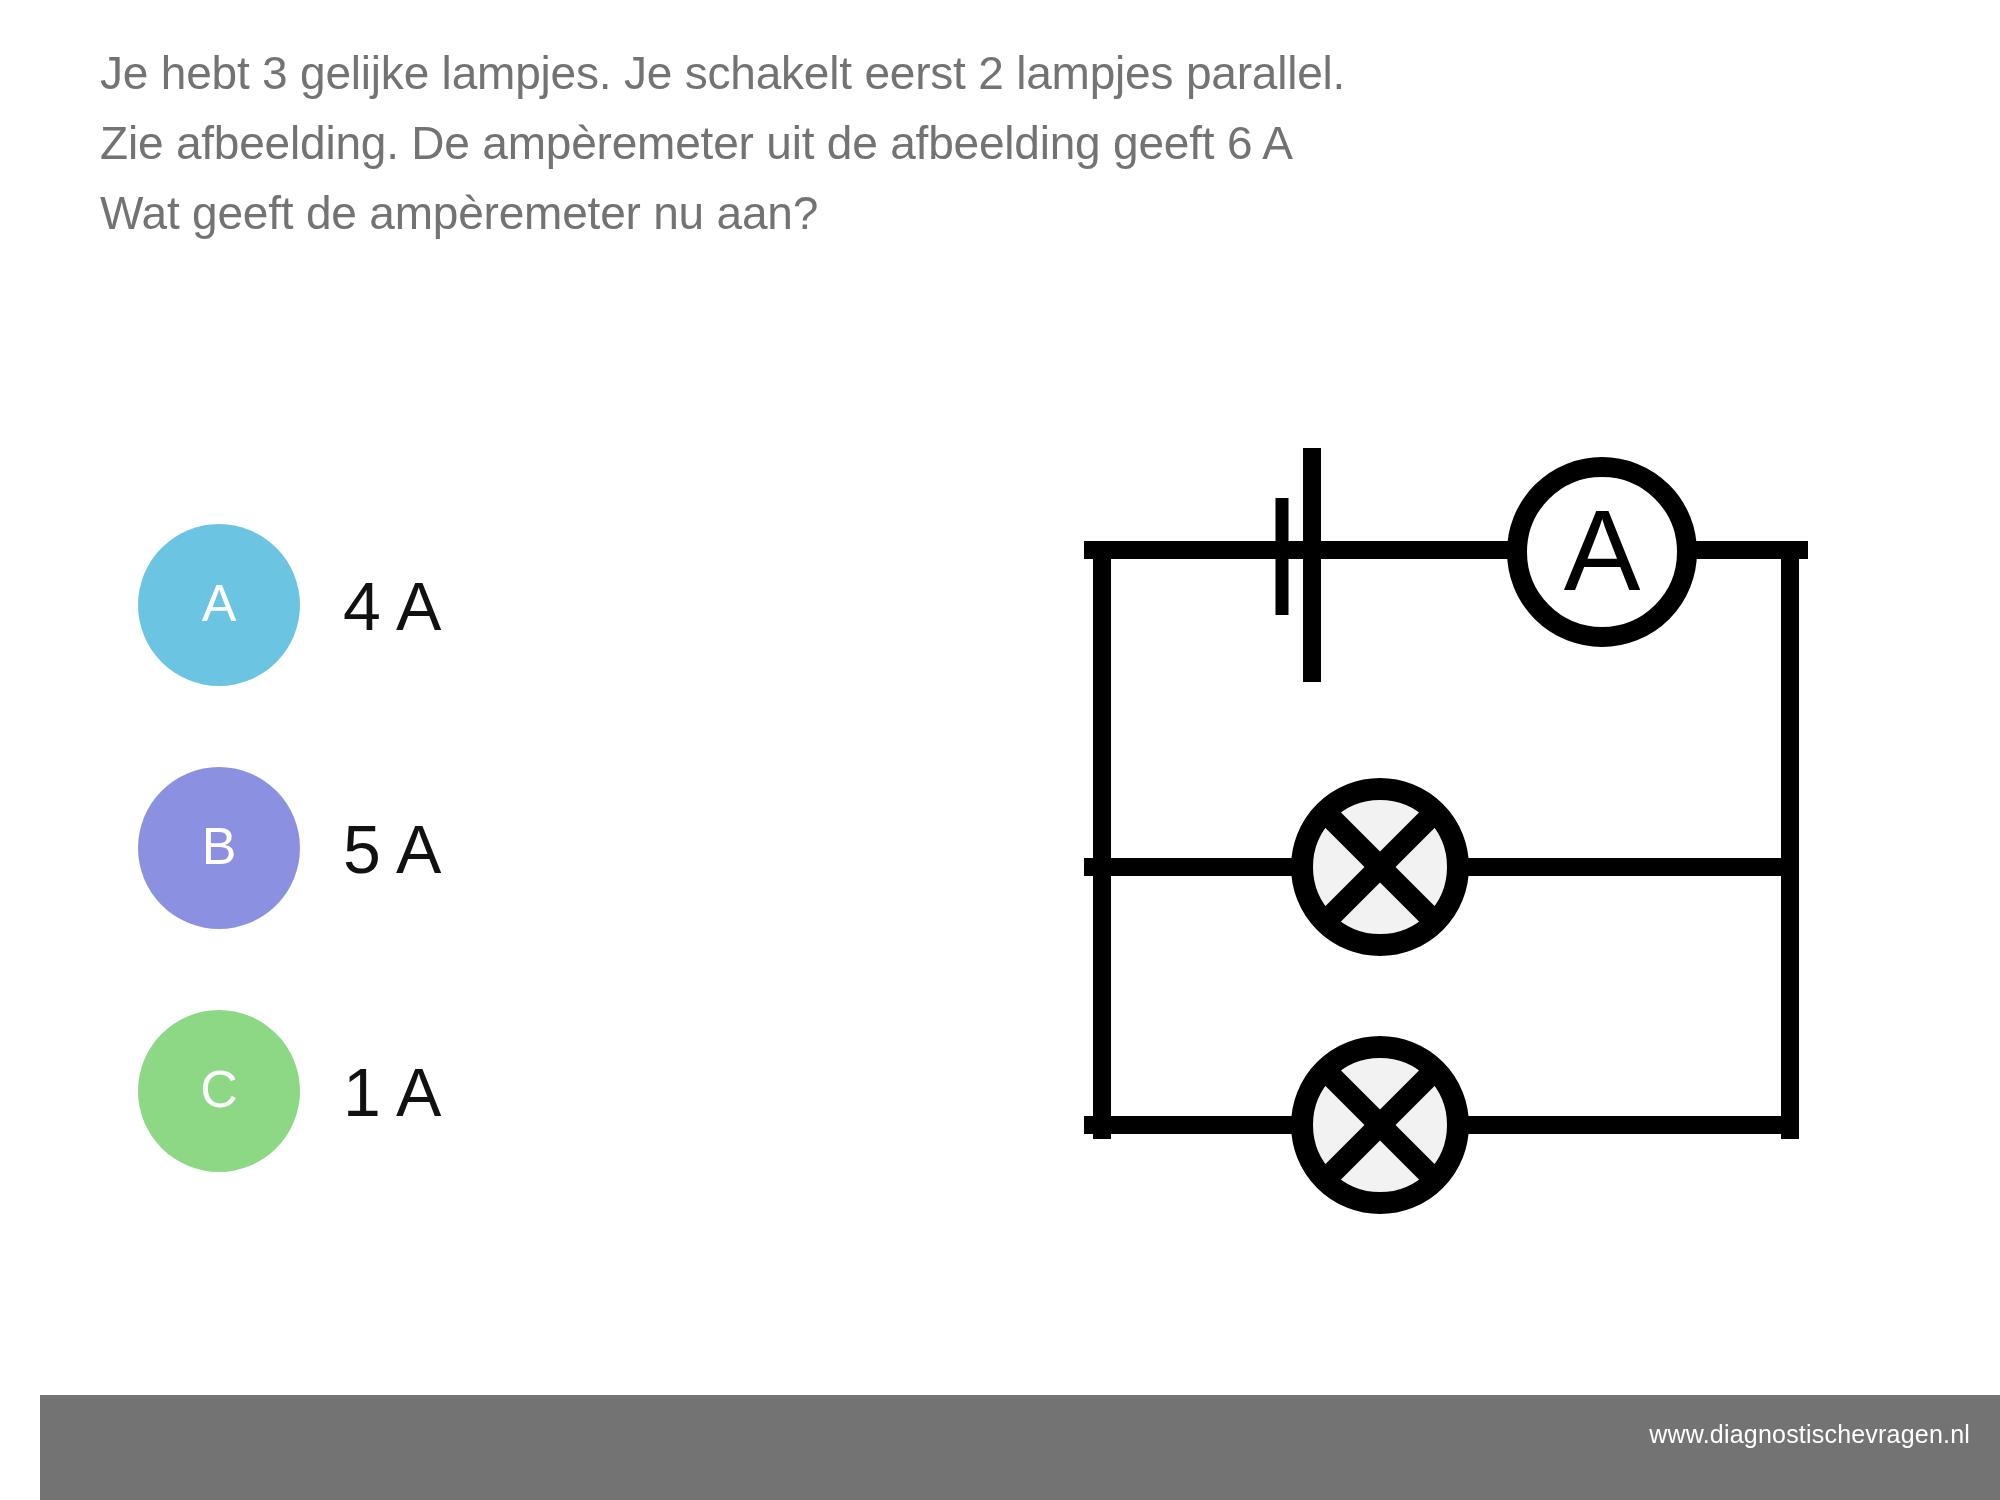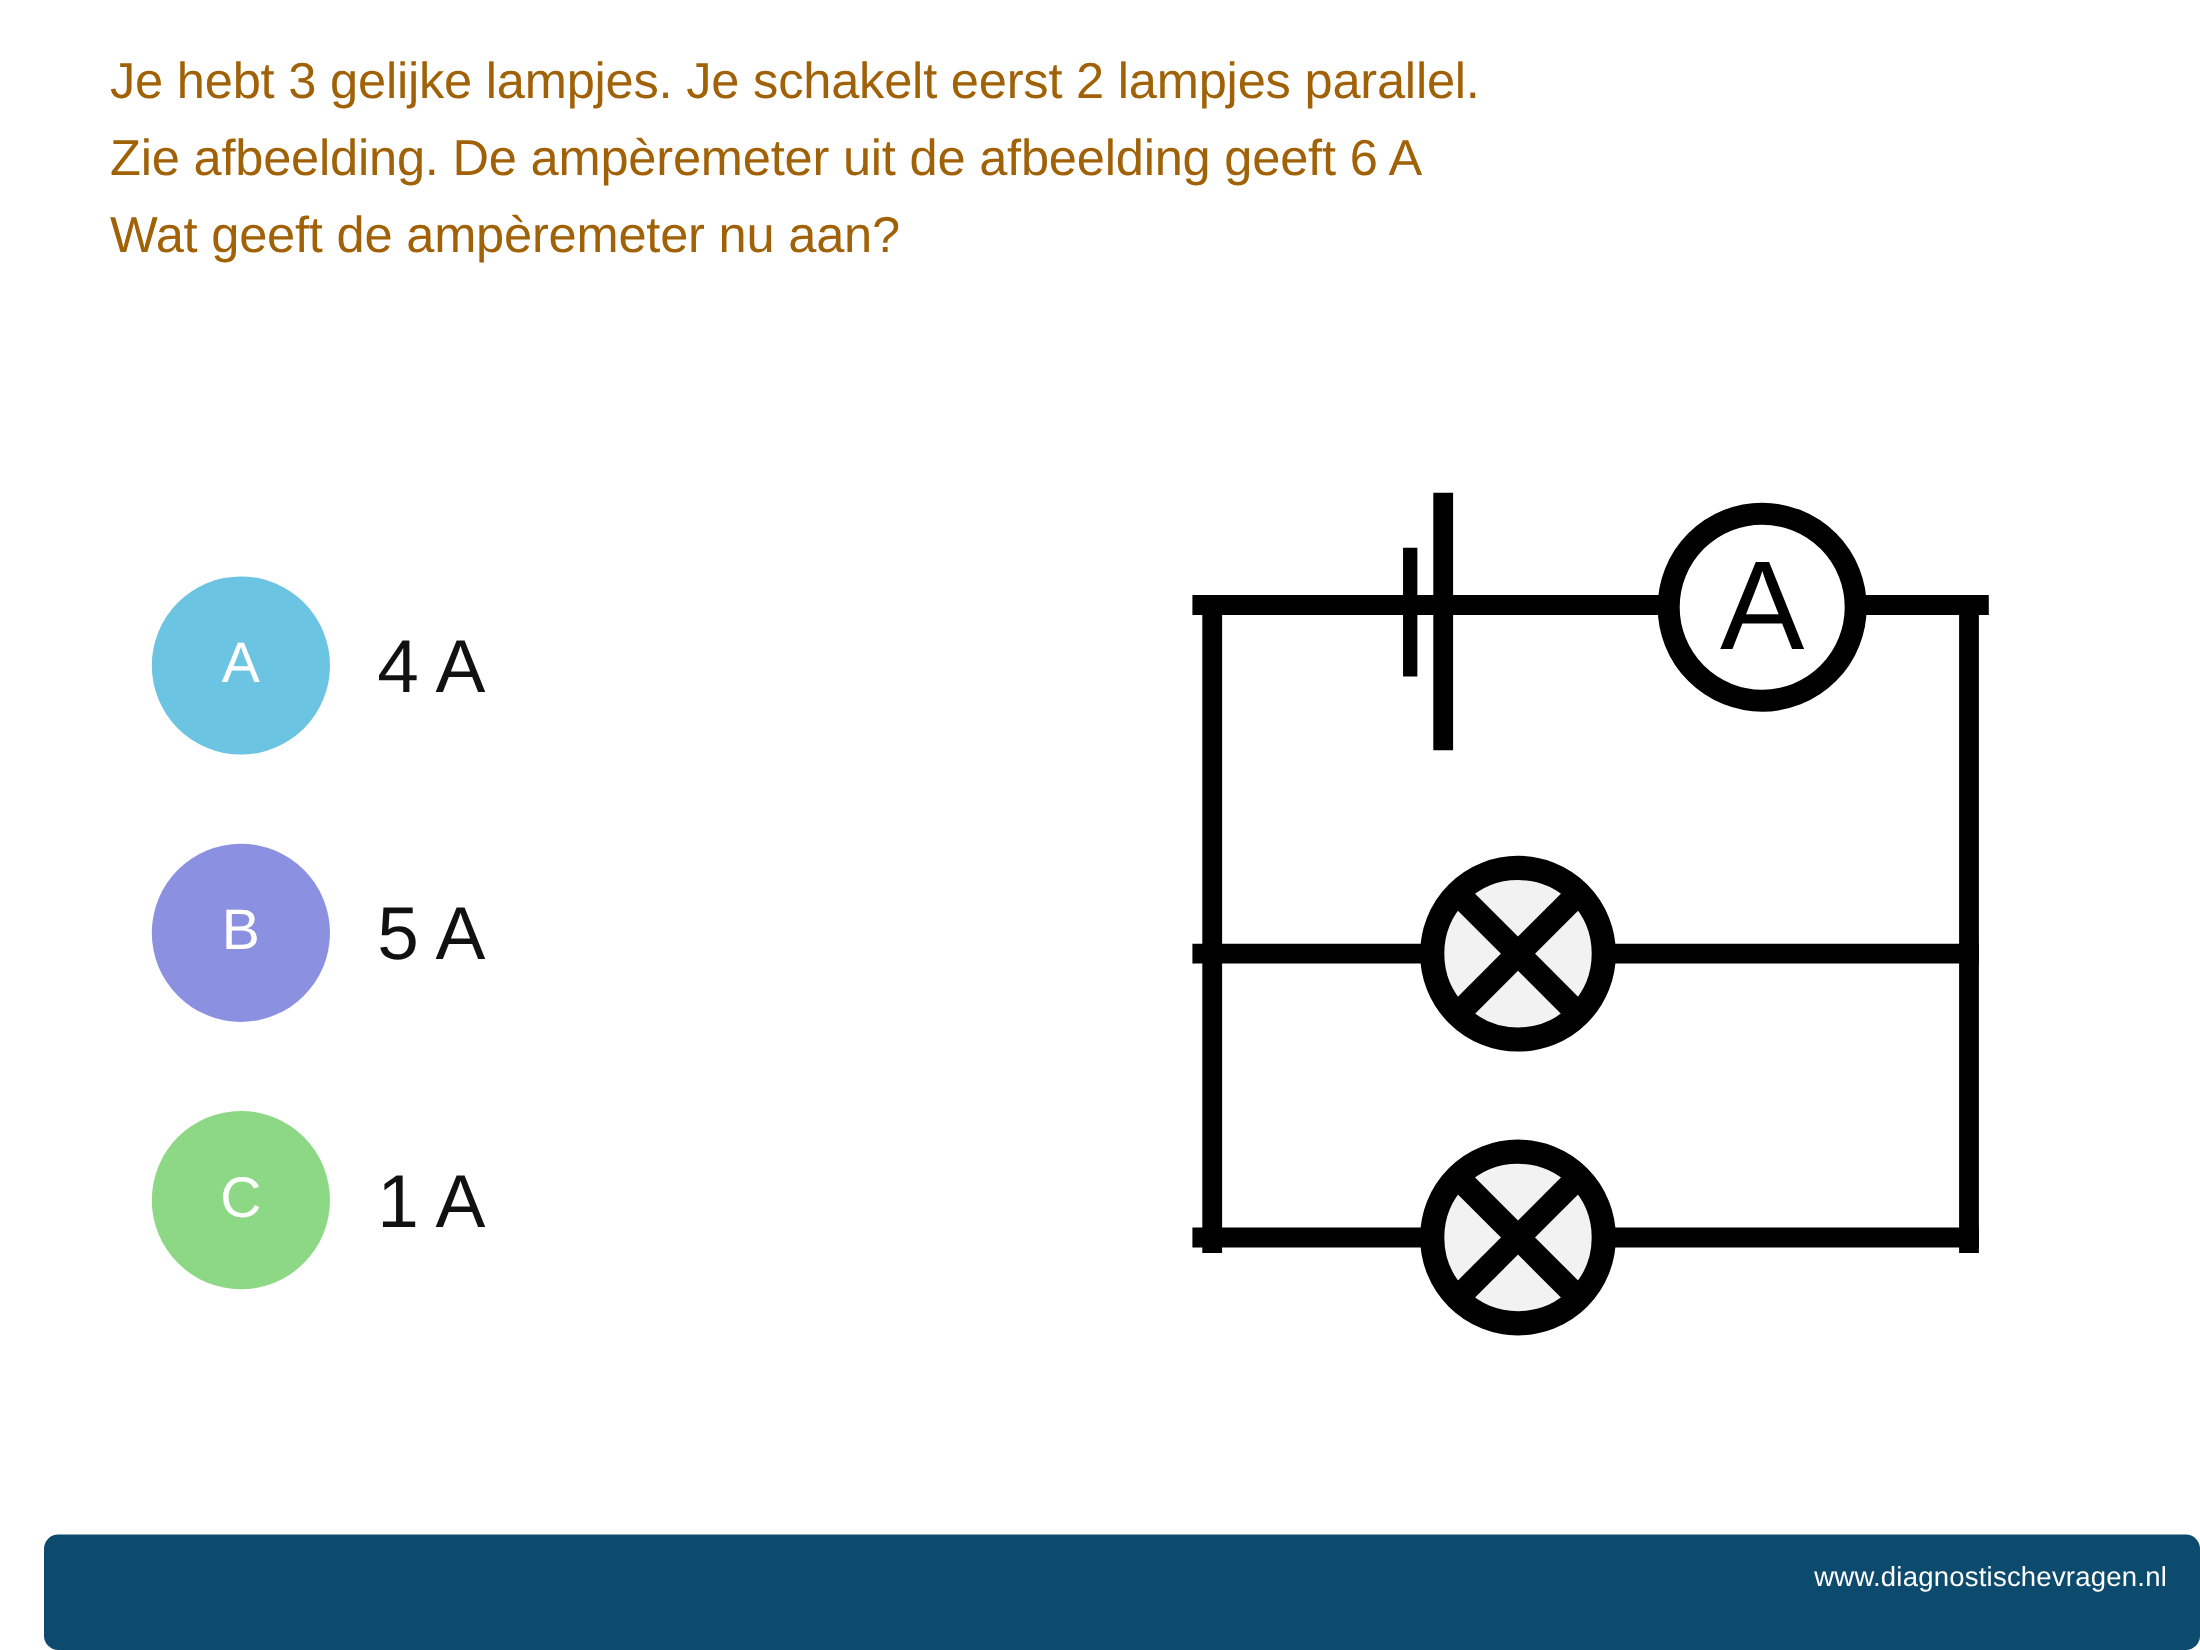--- a/index.html
+++ b/index.html
@@ -19,21 +19,21 @@
   
   #question-block {
     position: absolute;
     left: 100px;
     top: 38px;
     width: 1420px;
   }
   .q-line {
     font-size: 46px;
     line-height: 70px;
-    color: #a16207;
+    color: #737373;
     white-space: pre;
     letter-spacing: -0.2px;
   }
 
   
   #answers {
     position: absolute;
     left: 138px;
     top: 524px;
     width: 520px;
@@ -171,15 +171,15 @@
 
     <g>
       <circle cx="320" cy="705" r="78" fill="#F2F2F2" stroke="#000" stroke-width="22"></circle>
       <line x1="265" y1="650" x2="375" y2="760" stroke="#000" stroke-width="22"></line>
       <line x1="375" y1="650" x2="265" y2="760" stroke="#000" stroke-width="22"></line>
     </g>
 
   </svg>
 </div>
 
-<div id="footer-bar" style="background: #0c4a6e; border-radius: 13px;">
+<div id="footer-bar" style="background: #737373;">
   <div id="footer-url">www.diagnostischevragen.nl</div>
 </div>
 
 </body></html>

